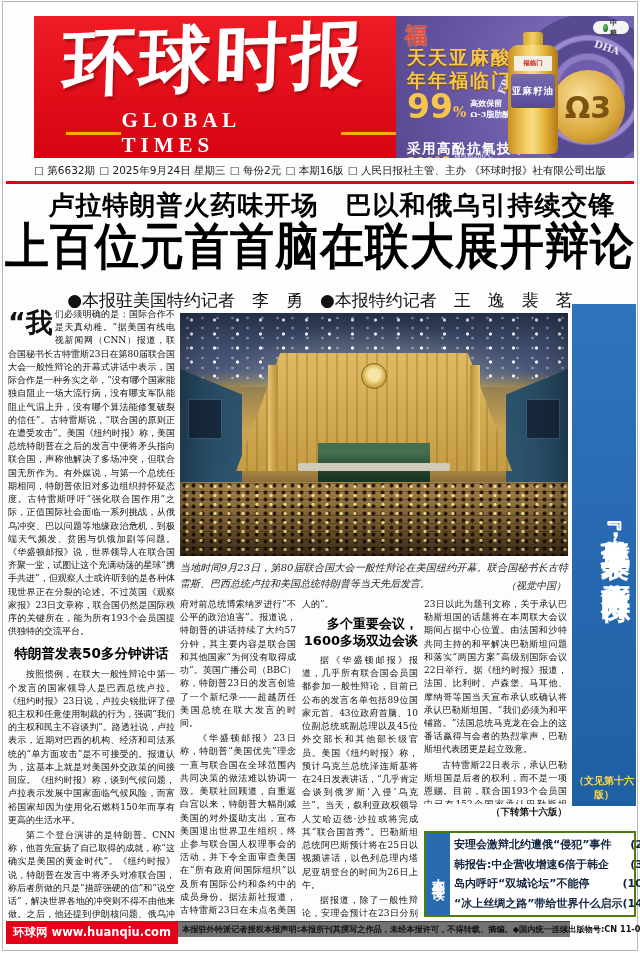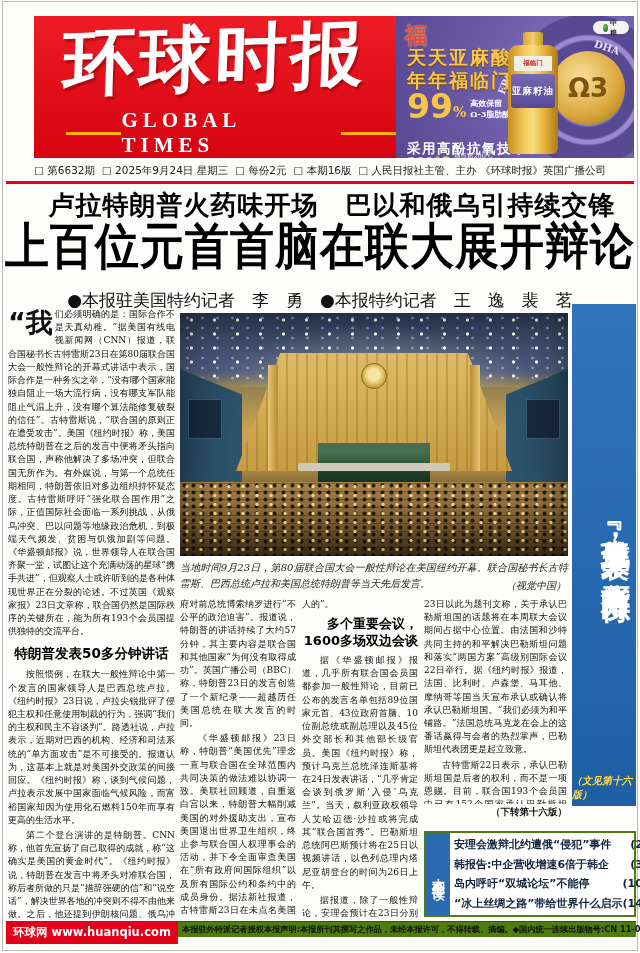--- a/index.html
+++ b/index.html
@@ -10,21 +10,21 @@
   
   .mast-red{position:absolute;left:34px;top:16px;width:362px;height:142px;background:linear-gradient(180deg,#ee1c25,#d60311);overflow:hidden;}
   .paper-title{margin-top:0px;text-align:center;font-size:72px;line-height:84px;font-weight:900;color:#fff;font-family:"DejaVu Sans",sans-serif;letter-spacing:4px;transform:rotate(-2deg) skewX(-4deg);text-shadow:2px 3px 2px rgba(110,0,0,.45);}
   .sub-row{display:flex;align-items:center;justify-content:center;margin-top:8px;margin-left:32px;}
   .dash{width:56px;height:3px;background:#f8b200;}
   .paper-sub{color:#fff;font-size:21px;font-weight:bold;letter-spacing:5px;font-family:"Liberation Serif",serif;}
 
   
   .ad{position:absolute;left:396px;top:16px;width:238px;height:142px;background:radial-gradient(circle at 78% 48%,#8d7ec3 0%,#6d5daa 48%,#594992 100%);overflow:hidden;color:#fff;}
   .ad-rings{position:absolute;right:-30px;top:-2px;width:152px;height:152px;border-radius:50%;background:radial-gradient(circle at 50% 50%,#6d5daa 0 27%,#8d7cc4 29% 33%,#584a92 35% 45%,#9b8ad0 47% 50%,#584a92 52% 100%);}
-  .ad-ball{position:absolute;left:39px;top:37px;width:74px;height:74px;border-radius:50%;background:radial-gradient(circle at 40% 35%,#f9e09a,#d9a73a 60%,#95691b 100%);display:flex;align-items:center;justify-content:center;font-weight:900;color:#7c5410;font-size:26px;font-family:"DejaVu Sans",sans-serif;text-align:right;}
+  .ad-ball{position:absolute;left:39px;top:56px;width:74px;height:74px;border-radius:50%;background:radial-gradient(circle at 40% 35%,#f9e09a,#d9a73a 60%,#95691b 100%);display:flex;align-items:center;justify-content:center;font-weight:900;color:#7c5410;font-size:30px;font-family:"DejaVu Sans",sans-serif;text-align:right;}
   .ad-dha{position:absolute;right:14px;top:26px;font-size:10px;font-weight:bold;color:#e8e2f5;transform:rotate(18deg);}
   .ad-epa{position:absolute;right:118px;top:62px;font-size:10px;font-weight:bold;color:#e8e2f5;transform:rotate(-68deg);}
   .ad-seal{position:absolute;left:9px;top:5px;font-size:22px;font-weight:900;color:#e8493f;text-shadow:0 0 2px #f7d070;}
   .ad-l1{position:absolute;left:11px;top:29px;font-size:19px;font-weight:900;color:#f5c649;letter-spacing:2px;text-shadow:0 1px 1px #6b3c00;font-family:"DejaVu Sans",sans-serif;}
   .ad-l2{position:absolute;left:11px;top:52px;font-size:19px;font-weight:900;color:#f5c649;letter-spacing:2px;text-shadow:0 1px 1px #6b3c00;font-family:"DejaVu Sans",sans-serif;}
   .ad-99{position:absolute;left:11px;top:76px;display:flex;align-items:flex-start;}
   .ad-big{font-size:33px;line-height:30px;font-weight:900;color:#f5c649;font-family:"DejaVu Sans",sans-serif;}
   .ad-pct{font-size:14px;font-weight:900;color:#f5c649;margin-top:12px;}
   .ad-99col{margin-left:4px;margin-top:6px;font-size:8px;line-height:1.35;color:#fff;font-weight:bold;}
   .ad-200{position:absolute;left:11px;top:108px;display:flex;align-items:flex-end;margin-top:28px;}
@@ -89,31 +89,31 @@
     linear-gradient(180deg,#a8834a,#7a5c30 55%,#46331b);
     background-size:14px 9px,9px 7px,100% 100%,100% 100%;}
   .ph-vig{position:absolute;inset:0;box-shadow:inset 0 0 40px rgba(0,0,0,.45);}
 
   .caption{position:absolute;left:180px;top:560px;width:388px;height:34px;font-size:10px;font-style:italic;color:#222;line-height:1.55;text-align:justify;}
   .caption .credit{position:absolute;right:2px;bottom:1px;}
 
   
   .strip{position:absolute;left:572px;top:304px;width:64px;height:502px;background:linear-gradient(180deg,#2f74bd,#1f5fa4);}
   .vtitle{position:absolute;top:8px;left:0;width:100%;height:460px;writing-mode:vertical-rl;text-orientation:upright;font-size:29px;font-weight:900;color:#fff;font-family:"DejaVu Sans",sans-serif;letter-spacing:2px;display:flex;justify-content:center;}
-  .vnote{position:absolute;bottom:4px;left:0;width:100%;text-align:left;color:#ffd94a;font-size:10px;font-weight:bold;font-style:italic;}
+  .vnote{position:absolute;bottom:4px;left:0;width:100%;text-align:center;color:#ffd94a;font-size:10px;font-weight:bold;}
 
   
   .digest{position:absolute;left:424px;top:831px;width:212px;height:86px;border:2px solid #4d7c0f;background:#fff;display:flex;box-shadow:0 0 0 1px #fff inset;}
   .digest-title{width:24px;background:#2a6ab1;color:#fff;font-weight:900;font-size:13px;writing-mode:vertical-lr;text-orientation:upright;display:flex;align-items:center;justify-content:center;letter-spacing:3px;font-family:"DejaVu Sans",sans-serif;}
   .digest-items{flex:1;display:flex;flex-direction:column;justify-content:space-around;padding:2px 4px;}
   .digest-item{display:flex;justify-content:space-between;font-size:11px;font-weight:900;color:#12233f;font-family:"DejaVu Sans",sans-serif;white-space:nowrap;}
 
   
   .foot-site{position:absolute;left:6px;top:921px;width:172px;height:23px;background:#e3001b;color:#fff;font-weight:900;font-size:11.5px;display:flex;align-items:center;justify-content:center;font-family:"DejaVu Sans",sans-serif;}
-  .foot-strip{position:absolute;left:178px;top:921px;width:458px;height:16px;background:#4d7c0f;border-top:1px solid #444;color:#111;font-size:8.2px;font-weight:bold;display:flex;align-items:center;justify-content:space-between;padding:0 4px;font-family:"DejaVu Sans",sans-serif;white-space:nowrap;}
+  .foot-strip{position:absolute;left:178px;top:921px;width:392px;height:16px;background:#737373;border-top:1px solid #444;color:#111;font-size:8.2px;font-weight:bold;display:flex;align-items:center;justify-content:space-between;padding:0 4px;font-family:"DejaVu Sans",sans-serif;white-space:nowrap;}
 </style>
 </head>
 <body>
 
 <div class="frame"></div>
 
 <div class="mast-red">
   <div class="paper-title">环球时报</div>
   <div class="sub-row">
     <span class="dash"></span>
@@ -159,21 +159,21 @@
     <span class="corp-dot"></span>
     <span>中粮</span>
   </div>
 </div>
 
 <div class="info-bar">
   <span class="info-item">第6632期</span>
   <span class="info-item">2025年9月24日 星期三</span>
   <span class="info-item">每份2元</span>
   <span class="info-item">本期16版</span>
-  <span class="info-item">人民日报社主管、主办 《环球时报》英国广播公司</span>
+  <span class="info-item">人民日报社主管、主办 《环球时报》社有限公司出版</span>
 </div>
 <div class="red-rule"></div>
 
 <div class="kicker">卢拉特朗普火药味开场　巴以和俄乌引持续交锋</div>
 <div class="headline">上百位元首首脑在联大展开辩论</div>
 <div class="byline">●本报驻美国特约记者　李　勇　●本报特约记者　王　逸　裴　茗</div>
 
 <div class="bodycol col1">
   <p class="first"><span class="dropcap">“我</span><span>们必须明确的是：国际合作不是天真幼稚。”据美国有线电视新闻网（CNN）报道，联合国秘书长古特雷斯23日在第80届联合国大会一般性辩论的开幕式讲话中表示，国际合作是一种务实之举，“没有哪个国家能独自阻止一场大流行病，没有哪支军队能阻止气温上升，没有哪个算法能修复破裂的信任”。古特雷斯说，“联合国的原则正在遭受攻击”。美国《纽约时报》称，美国总统特朗普在之后的发言中便将矛头指向联合国，声称他解决了多场冲突，但联合国无所作为。有外媒说，与第一个总统任期相同，特朗普依旧对多边组织持怀疑态度。古特雷斯呼吁“强化联合国作用”之际，正值国际社会面临一系列挑战，从俄乌冲突、巴以问题等地缘政治危机，到极端天气频发、贫困与饥饿加剧等问题。《华盛顿邮报》说，世界领导人在联合国齐聚一堂，试图让这个充满动荡的星球“携手共进”，但观察人士或许听到的是各种体现世界正在分裂的论述。不过英国《观察家报》23日文章称，联合国仍然是国际秩序的关键所在，能为所有193个会员国提供独特的交流平台。</span></p>
   <div class="sub1">特朗普发表50多分钟讲话</div>

